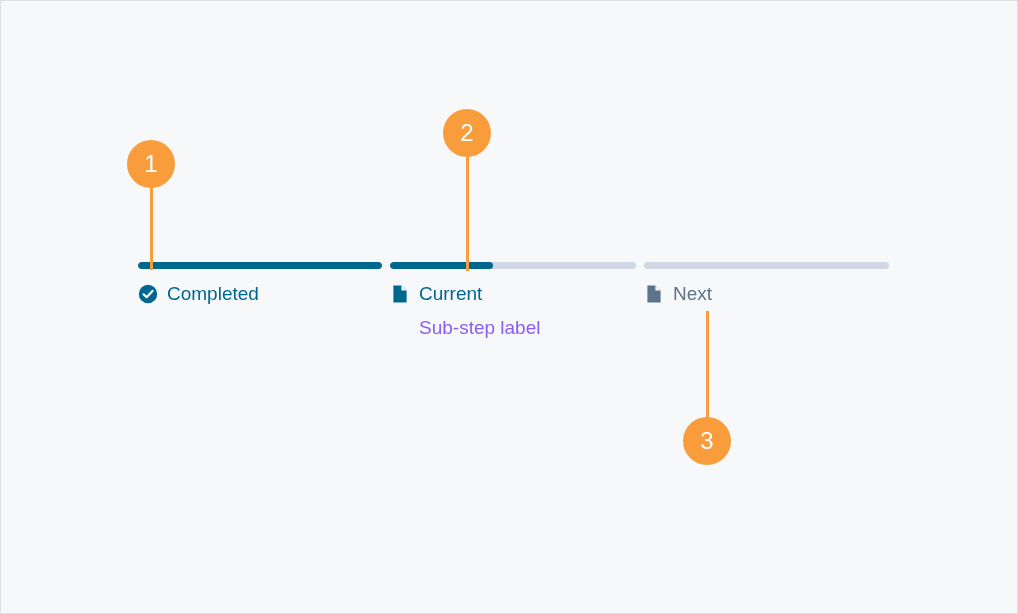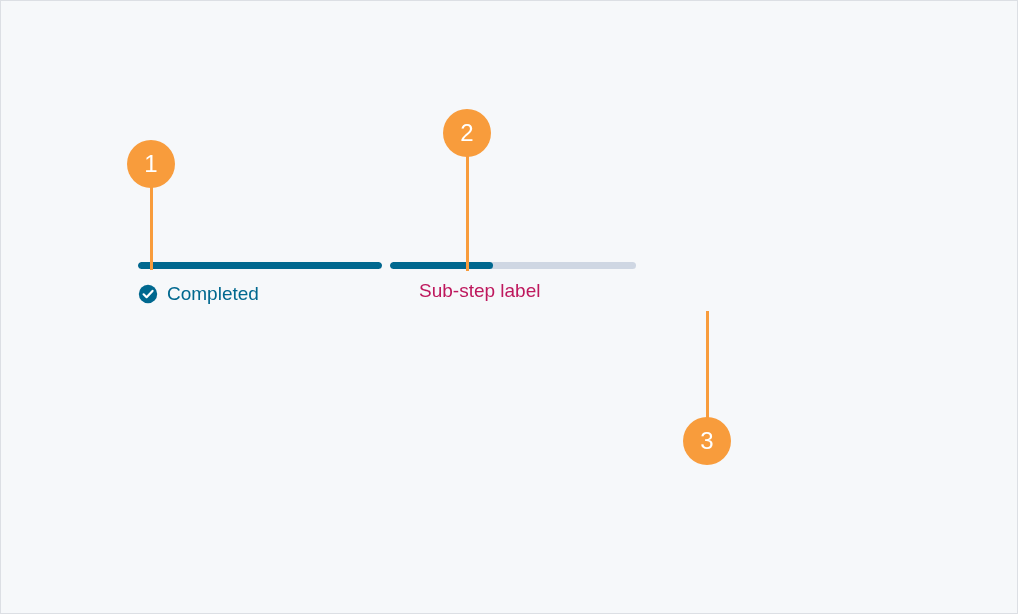--- a/index.html
+++ b/index.html
@@ -78,21 +78,21 @@
 
   .step.inactive .step-label {
     color: #5d7389;
   }
 
   .step-sublabel {
     margin-top: 10px;
     margin-left: 29px;
     font-size: 19px;
     line-height: 24px;
-    color: #be185d;
+    color: #8b5cf6;
     white-space: nowrap;
   }
 
   
   .callout-line {
     position: absolute;
     width: 3px;
     background: #f89c3c;
   }
 
@@ -126,23 +126,42 @@
           <path d="M5.6 10.3 L8.6 13.2 L14.5 6.9" fill="none" stroke="#ffffff" stroke-width="2.2" stroke-linecap="round" stroke-linejoin="round"></path>
         </svg>
         <span class="step-label">Completed</span>
       </div>
     </div>
 
     <div class="step" style="left:252px; width:246px;">
       <div class="step-bar">
         <div class="step-bar-fill" style="width:42%;"></div>
       </div>
+      <div class="step-label-row">
+        <svg class="step-icon" viewBox="0 0 20 20">
+          <path d="M3.4 1.4 h8.0 l5.2 5.2 v12.0 h-13.2 z" fill="#00688f"></path>
+          <path d="M11.4 1.4 l5.2 5.2 h-5.2 z" fill="#f6f8fa"></path>
+        </svg>
+        <span class="step-label">Current</span>
+      </div>
       <div class="step-sublabel">Sub-step label</div>
     </div>
 
+    <div class="step inactive" style="left:506px; width:245px;">
+      <div class="step-bar">
+        <div class="step-bar-fill" style="width:0%;"></div>
+      </div>
+      <div class="step-label-row">
+        <svg class="step-icon" viewBox="0 0 20 20">
+          <path d="M3.4 1.4 h8.0 l5.2 5.2 v12.0 h-13.2 z" fill="#5d7389"></path>
+          <path d="M11.4 1.4 l5.2 5.2 h-5.2 z" fill="#f6f8fa"></path>
+        </svg>
+        <span class="step-label">Next</span>
+      </div>
+    </div>
   </div>
 
   <div class="callout-line" style="left:149px; top:163px; height:106px;"></div>
   <div class="callout-badge" style="left:126px; top:139px;">1</div>
 
   <div class="callout-line" style="left:465px; top:131px; height:139px;"></div>
   <div class="callout-badge" style="left:442px; top:108px;">2</div>
 
   <div class="callout-line" style="left:705px; top:310px; height:107px;"></div>
   <div class="callout-badge" style="left:682px; top:416px;">3</div>

